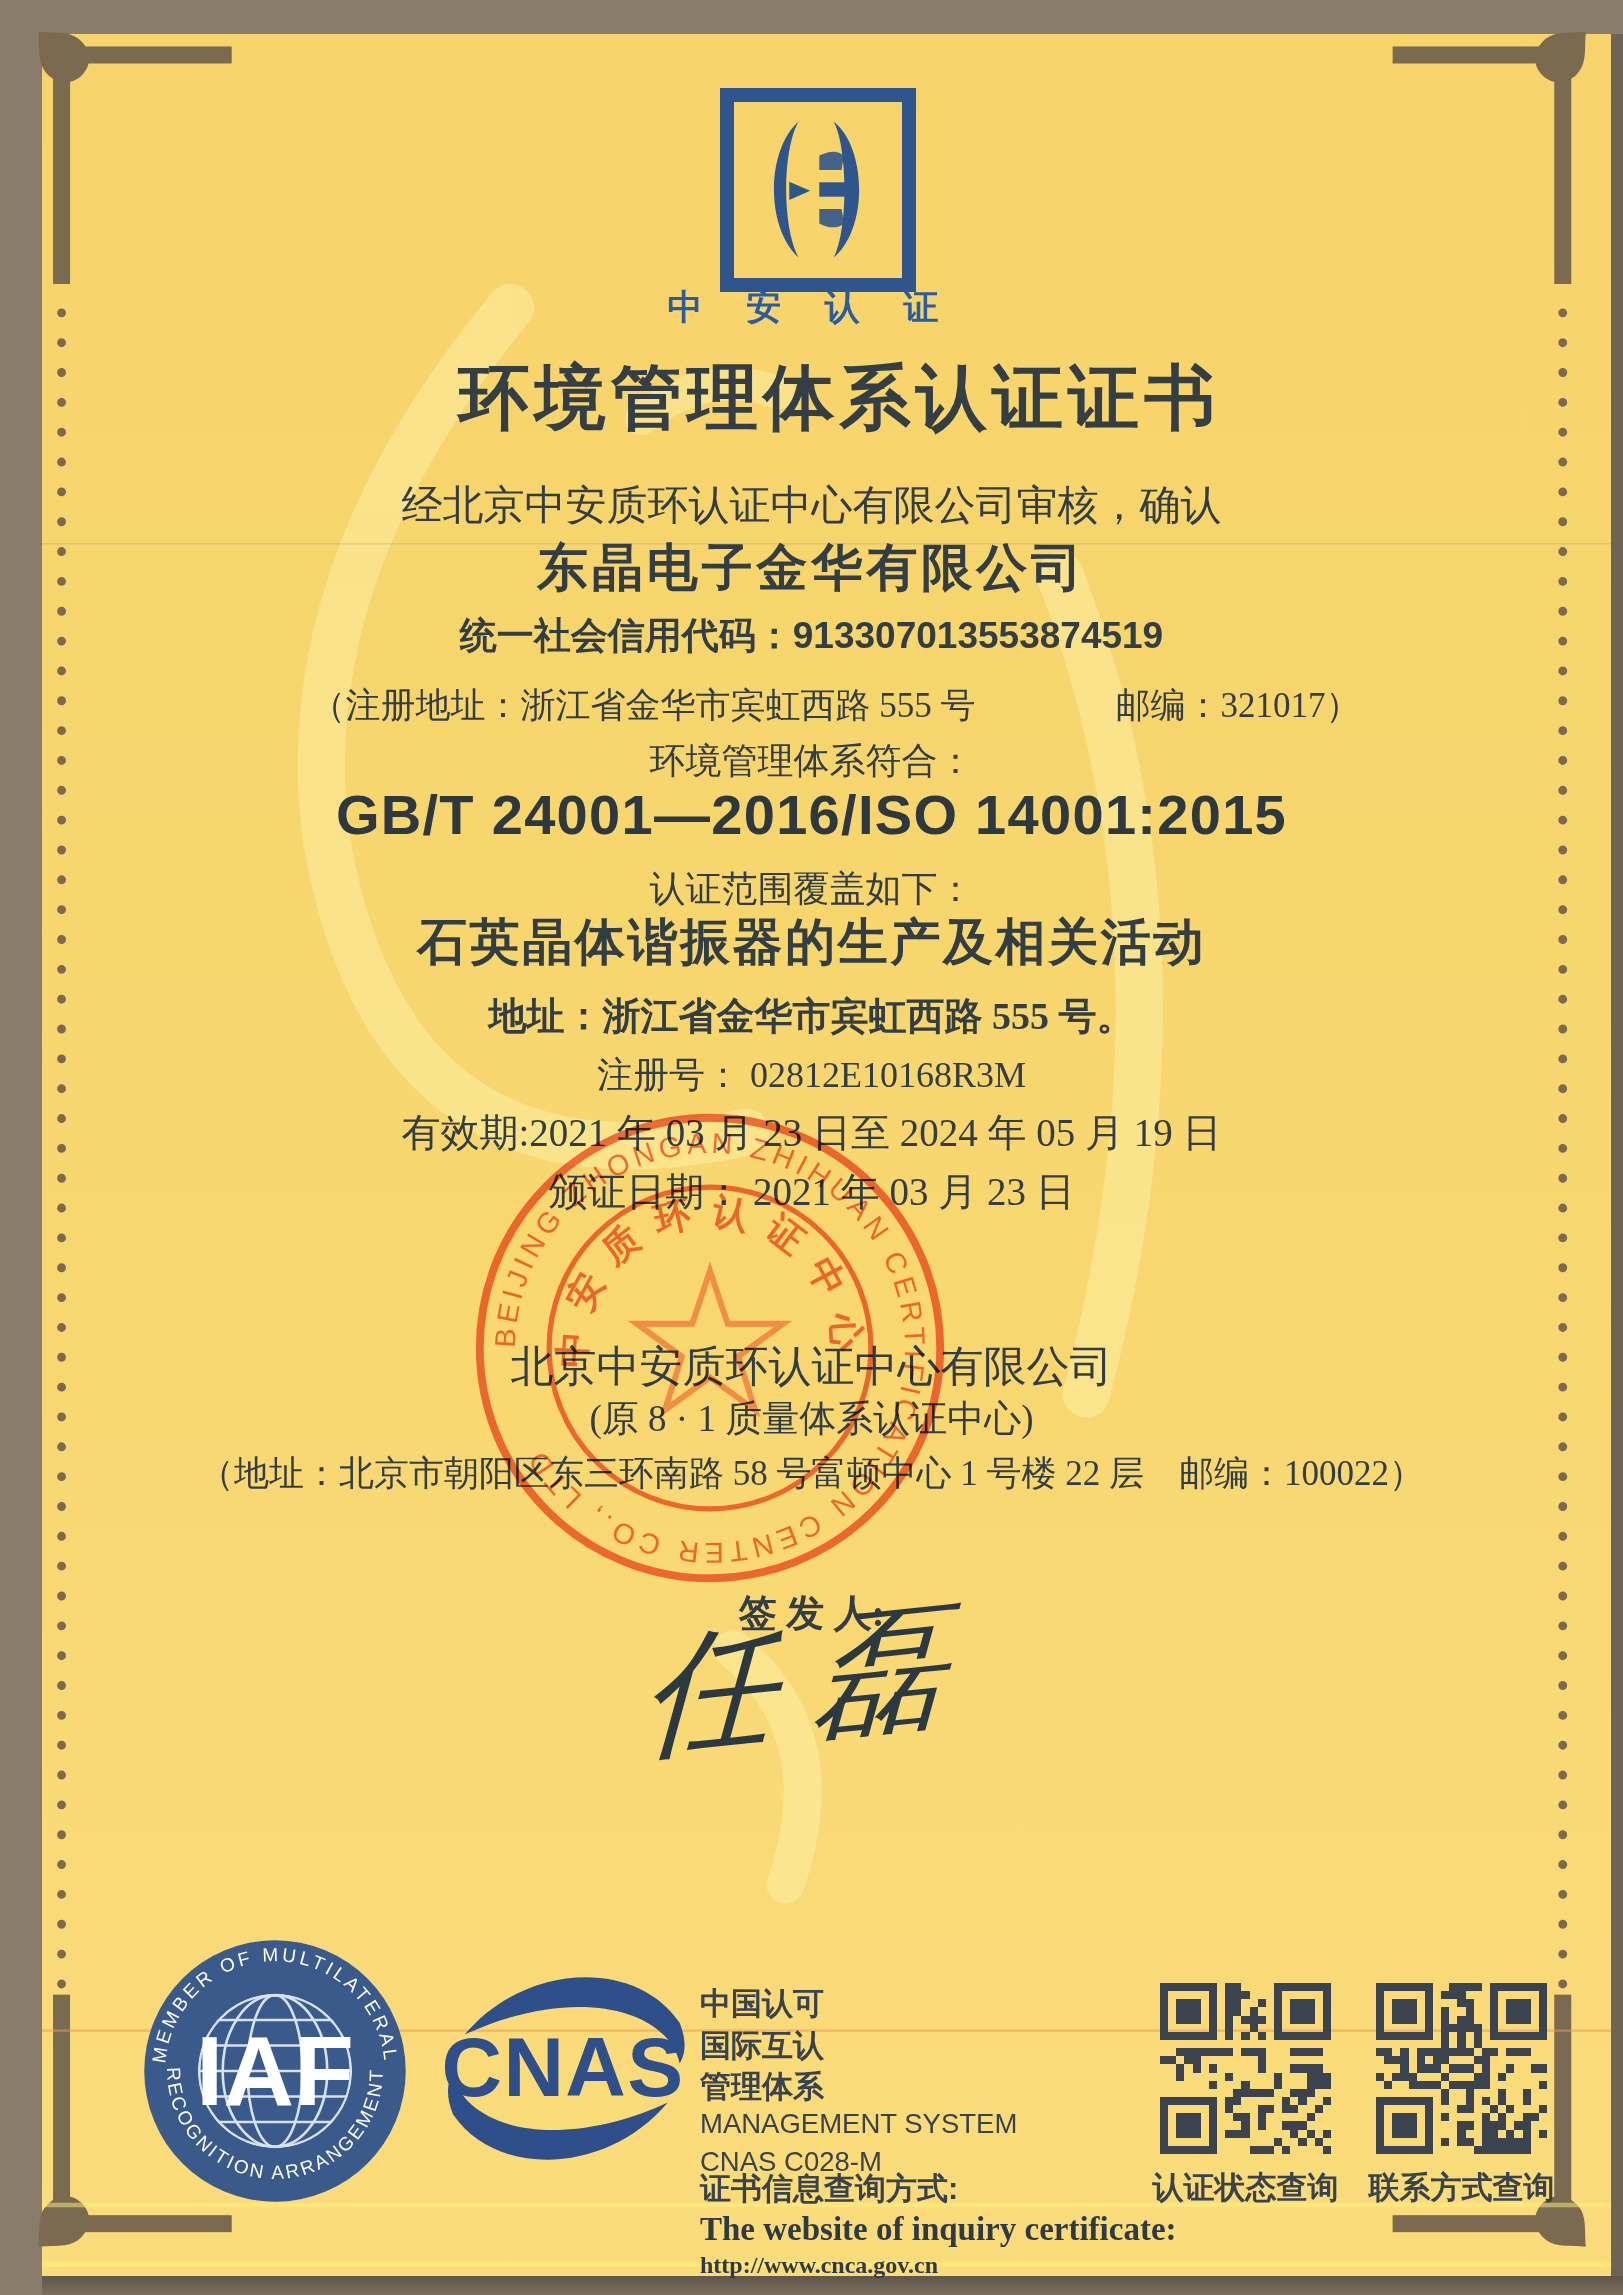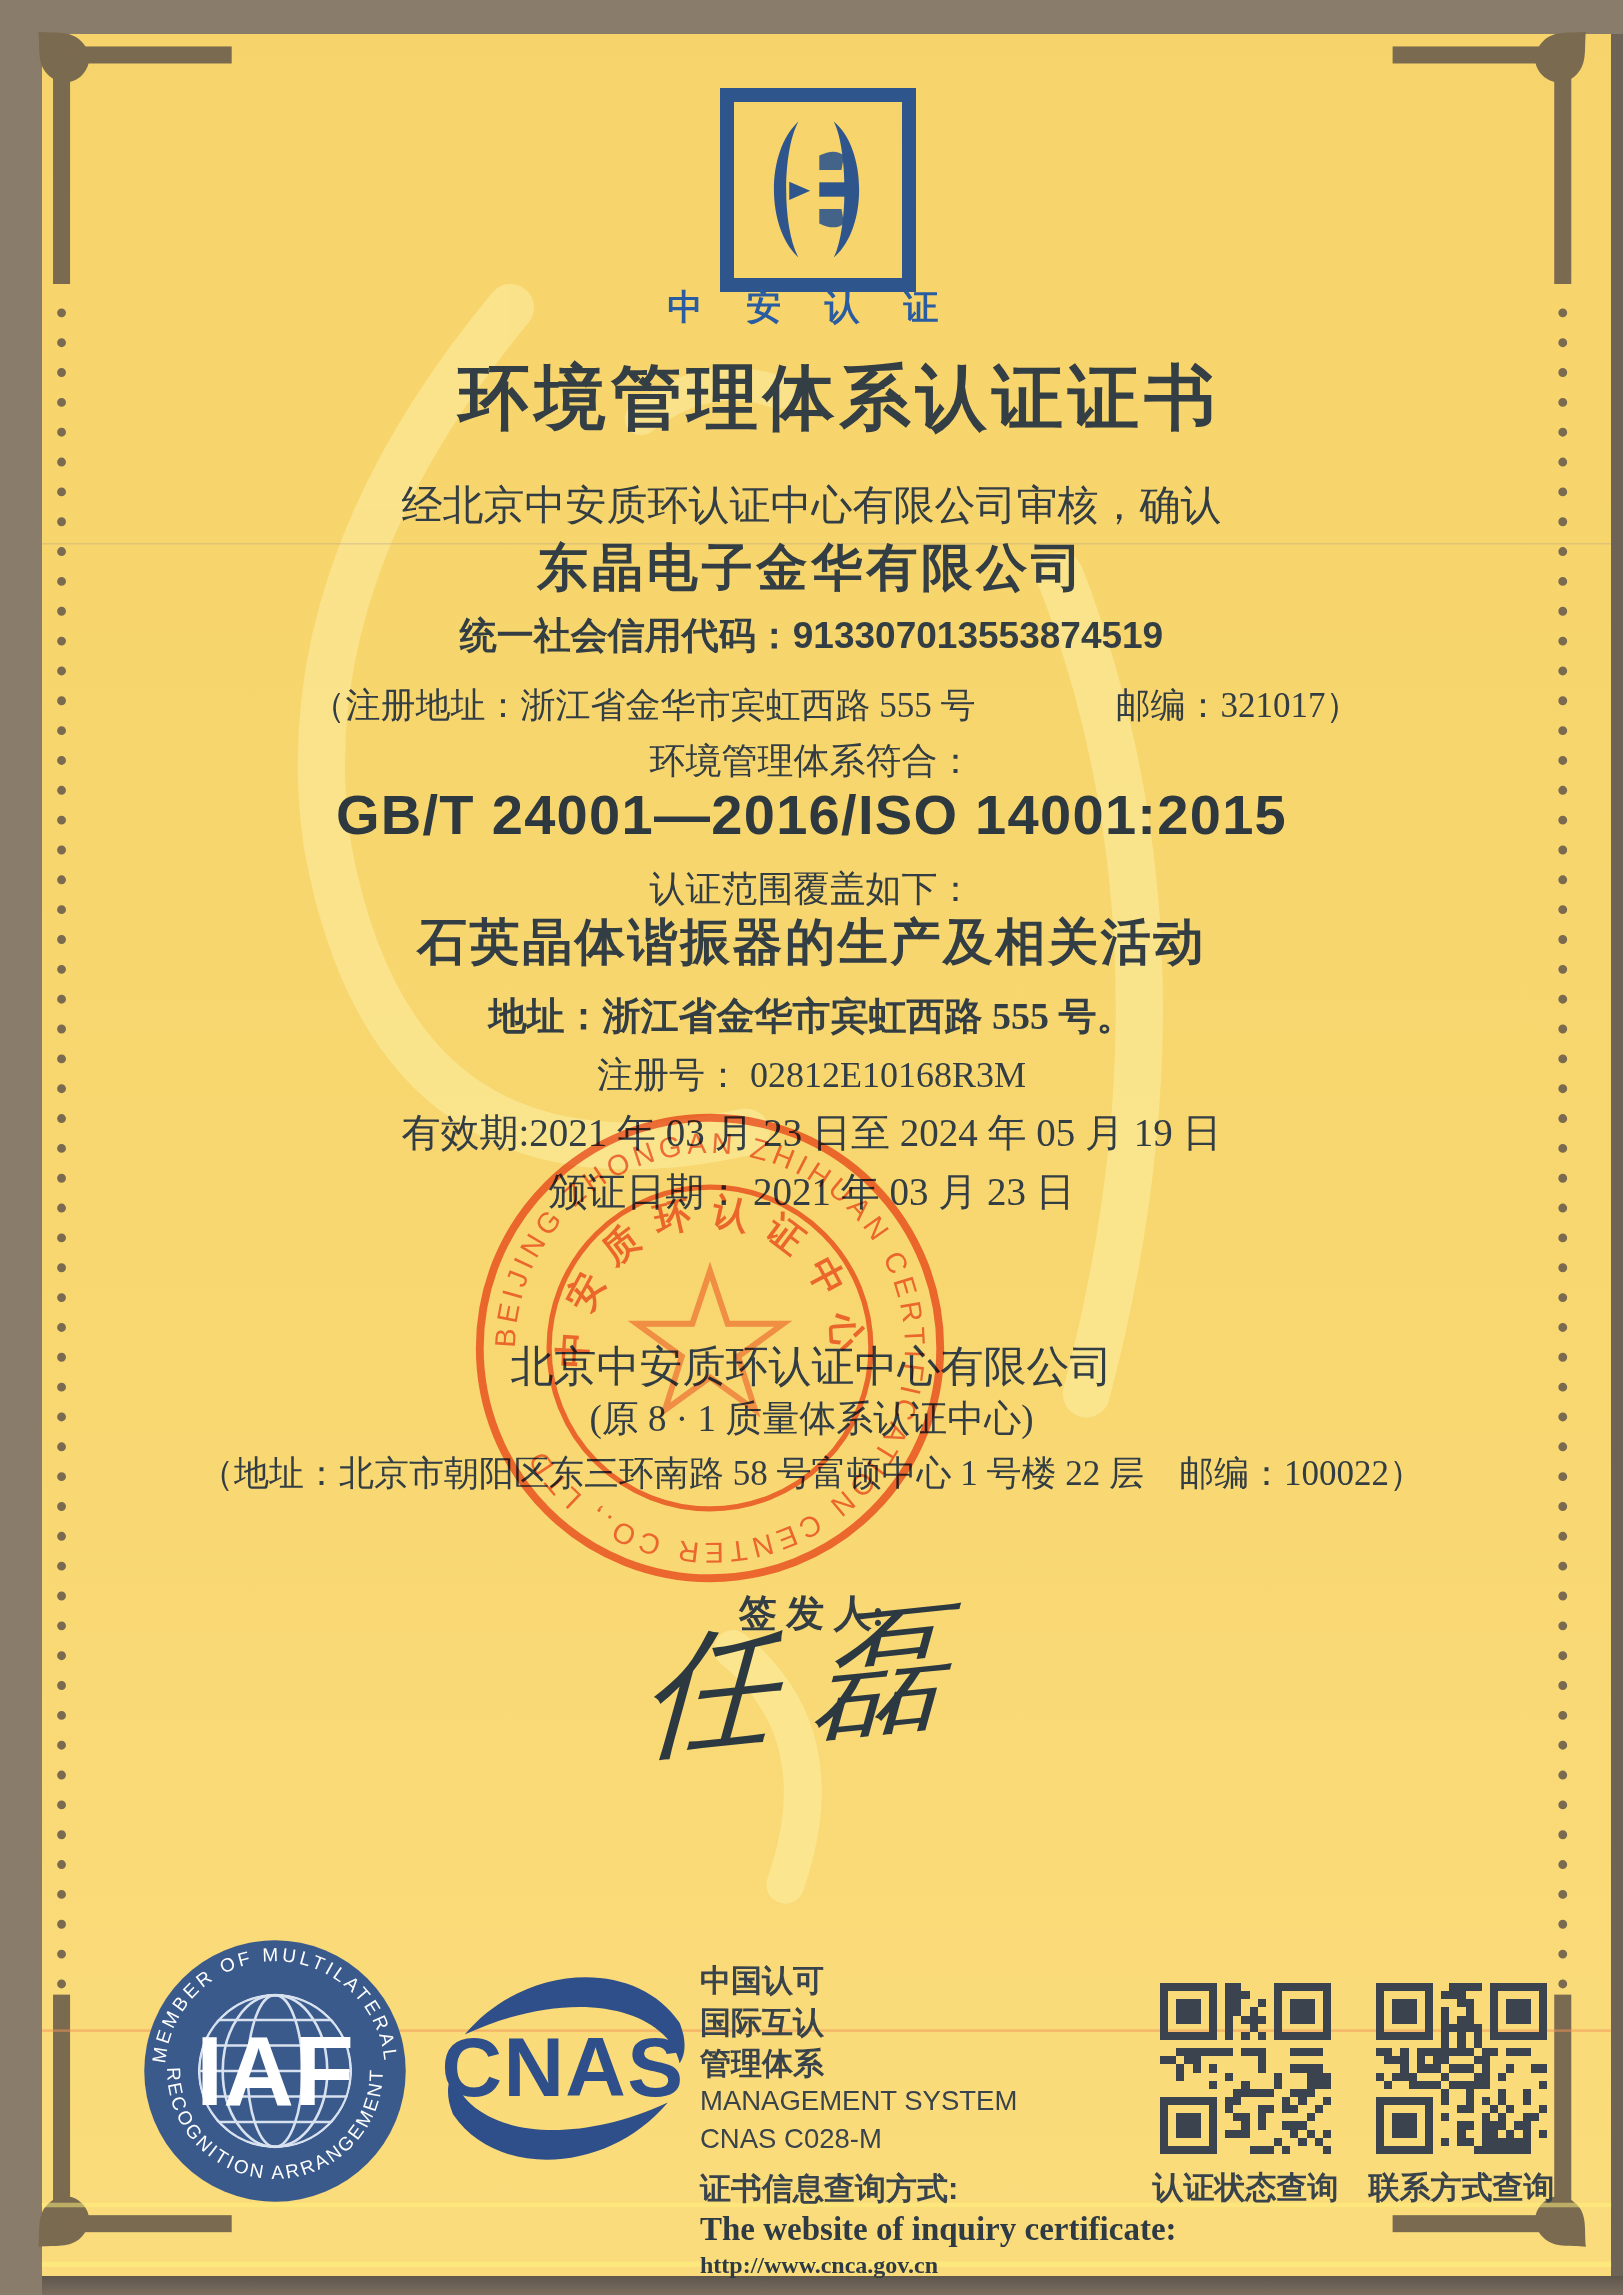--- a/index.html
+++ b/index.html
@@ -37,21 +37,21 @@
   .validity{top:1111px;font-size:39px;}
   .issuedate{top:1170px;font-size:39px;}
   .issuer-name{top:1342px;font-size:43px;}
   .former{top:1398px;font-size:37px;}
   .issueraddr{top:1454px;font-size:35px;}
   .signer{top:1592px;font-size:38px;font-weight:bold;}
   .signature{top:1591px;left:550px;width:524px;text-align:center;
              font-size:134px;font-style:italic;color:#2c3940;letter-spacing:36px;
              transform:rotate(-6deg) skewX(-8deg);}
   .acc-line{left:700px;font-family:"Liberation Sans","DejaVu Sans",sans-serif;
-            color:#39434b;white-space:nowrap;}
+            color:#39434b;white-space:nowrap;margin-top:23px;}
   .acc-cn{font-size:31px;font-weight:bold;}
   .acc-en{font-size:27.5px;}
   .inq-label{left:700px;top:2168px;font-family:"Liberation Sans","DejaVu Sans",sans-serif;
              font-size:31px;font-weight:bold;color:#39434b;}
   .inq-en{left:700px;top:2211px;font-size:33px;font-weight:bold;color:#2e3a44;white-space:nowrap;}
   .inq-url{left:700px;top:2252px;font-size:24px;font-weight:bold;color:#2e3a44;}
   .qr{background:transparent;}
   .qr-label{top:2167px;width:275px;text-align:center;
             font-family:"Liberation Sans","DejaVu Sans",sans-serif;
             font-size:31px;font-weight:bold;color:#39434b;}

